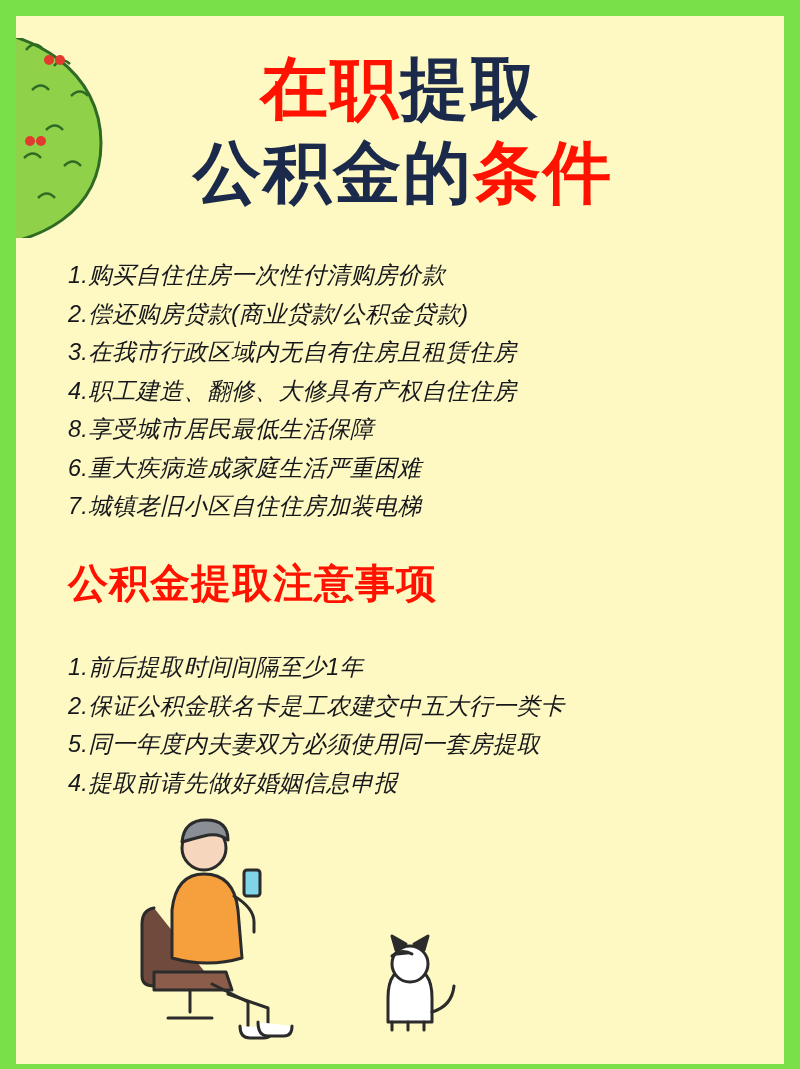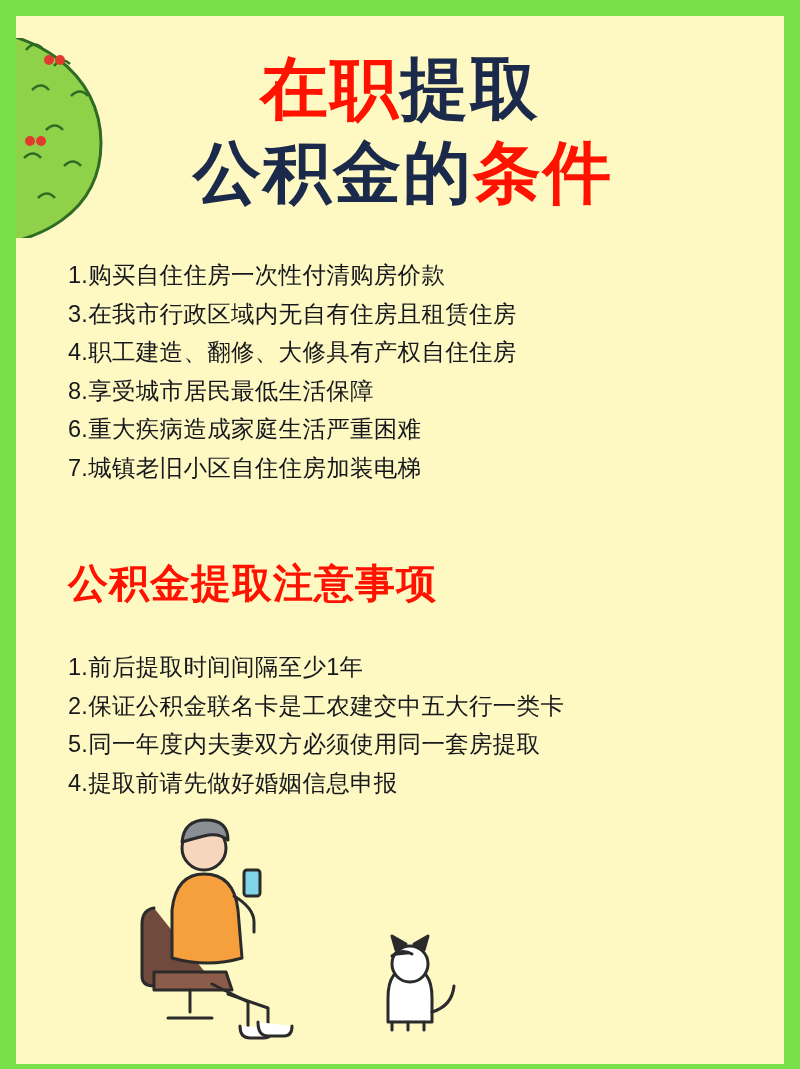--- a/index.html
+++ b/index.html
@@ -65,20 +65,21 @@
     color: #ff1200;
   }
   .navy {
     color: #1b2a4a;
   }
   
   .list-block {
     position: absolute;
     left: 52px;
     width: 680px;
+    font-style: italic;
   }
   .list-block.first {
     top: 248px;
   }
   .list-block.second {
     top: 640px;
   }
   .list-item {
     font-size: 23.5px;
     color: #17181c;
@@ -138,20 +139,21 @@
       <div class="line1">
         <span class="red">在职</span><span class="navy">提取</span>
       </div>
       <div class="line2">
         <span class="navy">公积金的</span><span class="red">条件</span>
       </div>
     </div>
 
     <div class="list-block first">
       <div class="list-item">1.购买自住住房一次性付清购房价款</div>
+      <div class="list-item">2.偿还购房贷款(商业贷款/公积金贷款)</div>
       <div class="list-item">3.在我市行政区域内无自有住房且租赁住房</div>
       <div class="list-item">4.职工建造、翻修、大修具有产权自住住房</div>
       <div class="list-item">8.享受城市居民最低生活保障</div>
       <div class="list-item">6.重大疾病造成家庭生活严重困难</div>
       <div class="list-item">7.城镇老旧小区自住住房加装电梯</div>
     </div>
 
     <div class="section-title">公积金提取注意事项</div>
 
     <div class="list-block second">

